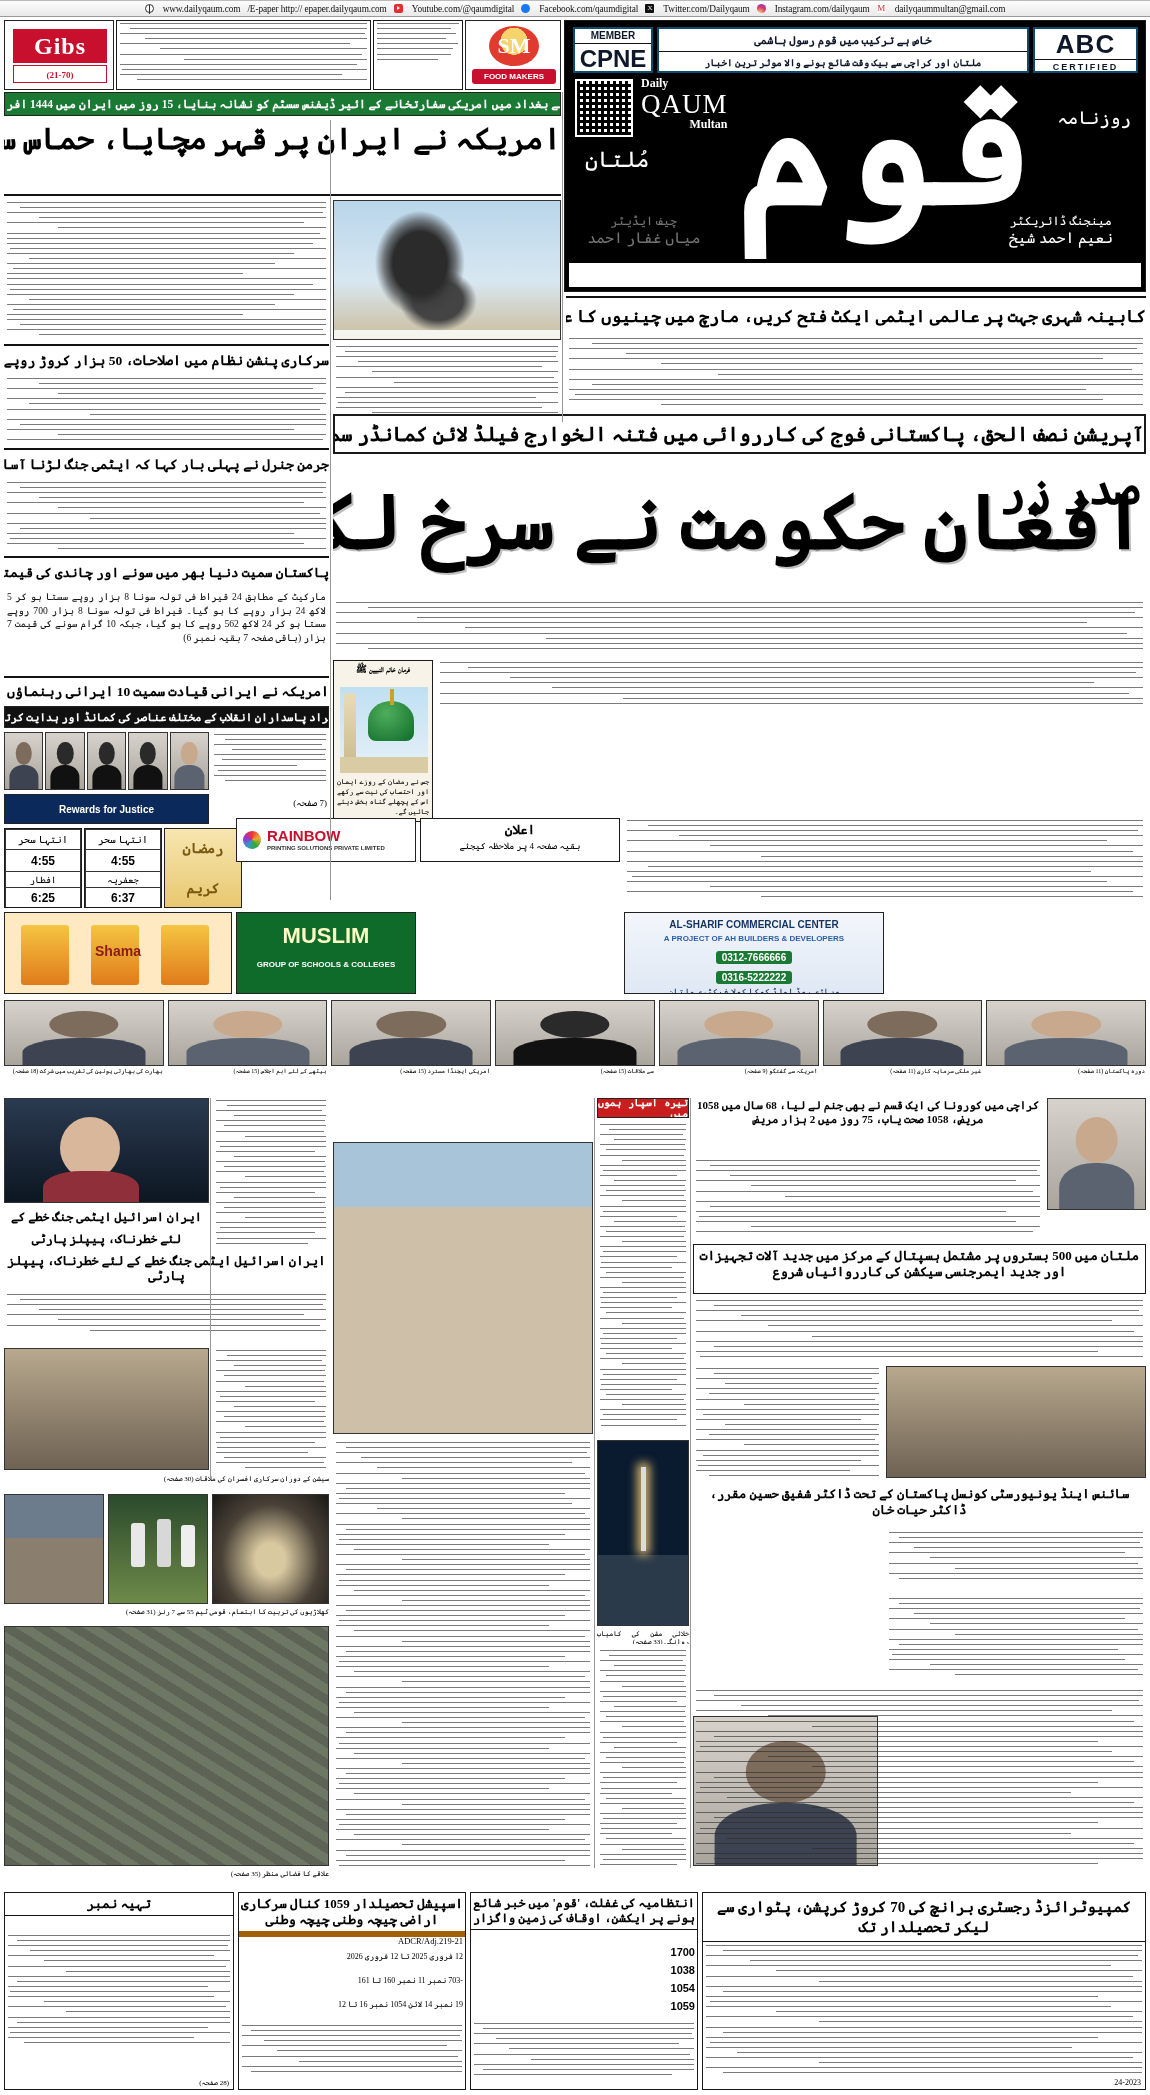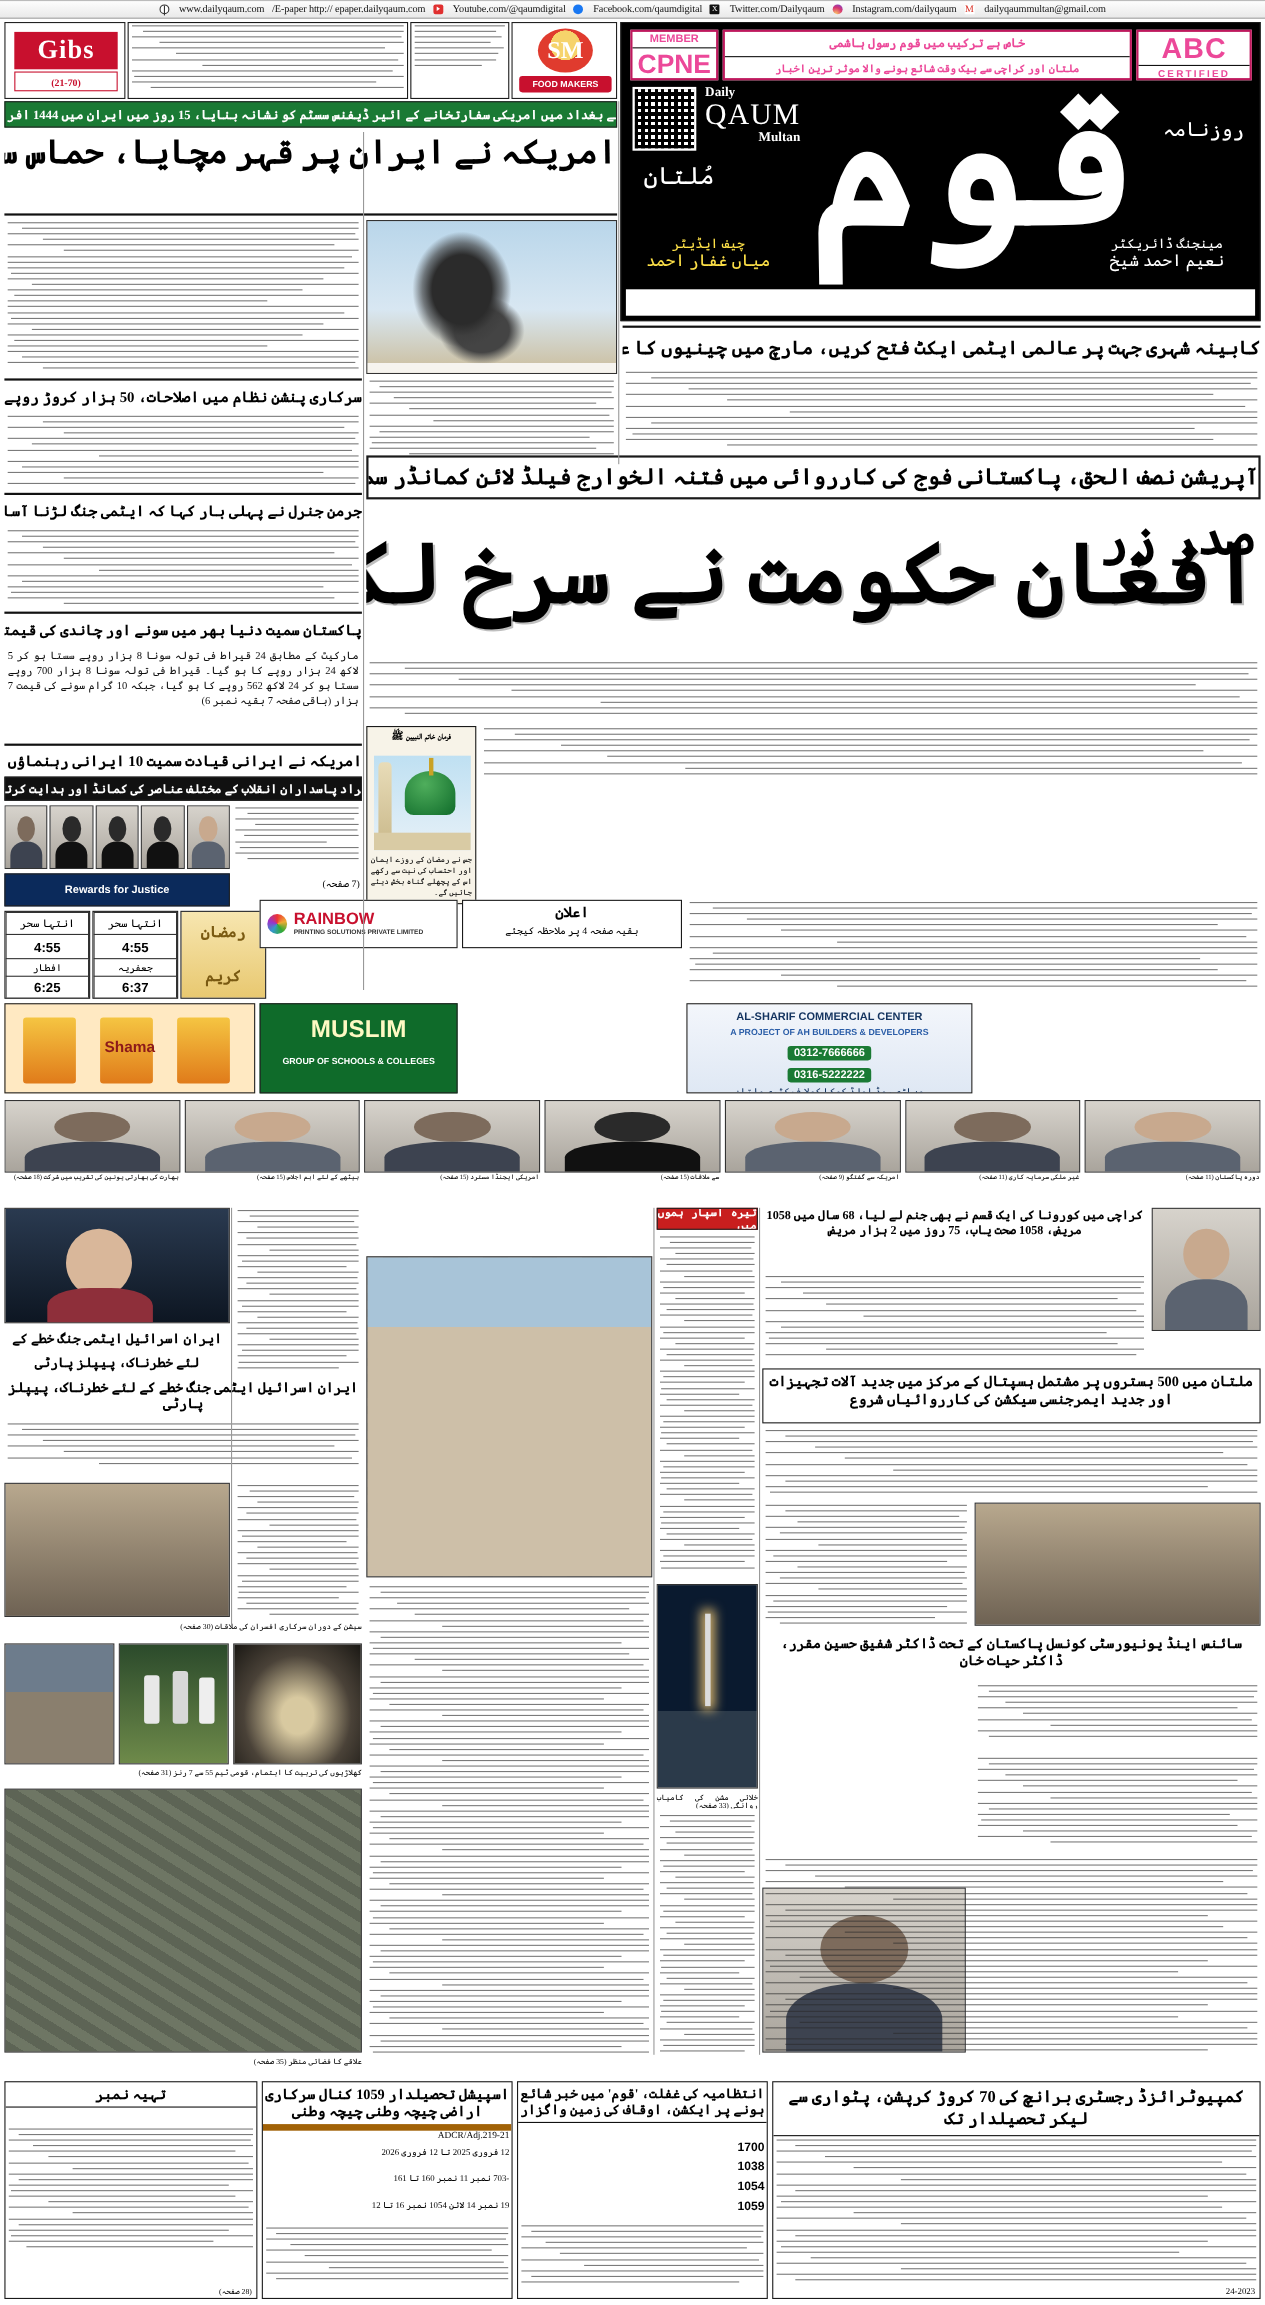--- a/index.html
+++ b/index.html
@@ -52,21 +52,21 @@
     font-family:"Liberation Serif","DejaVu Serif",serif;
     font-weight:bold; line-height:1.05; white-space:nowrap;
   }
 
   
   .masthead { background:#000; color:#fff; }
   .mh-logo {
     position:absolute; color:#fff; font-weight:bold; direction:rtl;
     font-family:"Liberation Serif", serif; line-height:.8;
   }
-  .badge-box { border:2px solid #be185d; background:#fff; color:#ec4899; text-align:center;
+  .badge-box { border:2px solid #0c4a6e; background:#fff; color:#0f172a; text-align:center;
                font-family:"Liberation Sans", sans-serif; font-weight:bold; }
   .qr { background:
       repeating-linear-gradient(90deg,#000 0 3px,#fff 3px 6px),
       repeating-linear-gradient(0deg,#000 0 3px,transparent 3px 6px);
       background-blend-mode:multiply; border:2px solid #fff; }
 
   
   .photo { position:absolute; overflow:hidden; border:1px solid #333; }
   .ph-cap { position:absolute; left:0; right:0; bottom:0; height:9px;
             background:rgba(255,255,255,.82); }
@@ -215,21 +215,21 @@
       <div style="font-size:12px;font-weight:bold;line-height:13px;text-align:right;">Multan</div>
     </div>
 
     <div class="mh-logo" style="left:180px; top:56px; width:290px; height:175px;
          font-size:170px; text-align:center;">قوم</div>
 
     <div style="position:absolute;right:14px;top:86px;color:#fff;font-size:18px;direction:rtl;">روزنامہ</div>
 
     <div style="position:absolute;left:20px;top:126px;color:#fff;font-size:22px;direction:rtl;">مُلتان</div>
 
-    <div style="position:absolute;left:14px;top:192px;color:#fde047;direction:rtl;text-align:center;width:130px;">
+    <div style="position:absolute;left:14px;top:192px;color:#737373;direction:rtl;text-align:center;width:130px;">
       <div style="font-size:12px;line-height:16px;">چیف ایڈیٹر</div>
       <div style="font-size:15px;line-height:19px;font-family:Liberation Serif, serif;">میاں غفار احمد</div>
     </div>
 
     <div style="position:absolute;right:14px;top:192px;color:#fff;direction:rtl;text-align:center;width:140px;">
       <div style="font-size:12px;line-height:16px;">مینجنگ ڈائریکٹر</div>
       <div style="font-size:15px;line-height:19px;">نعیم احمد شیخ</div>
     </div>
 
     <div style="position:absolute;left:4px;right:4px;bottom:4px;height:24px;background:#fff;

